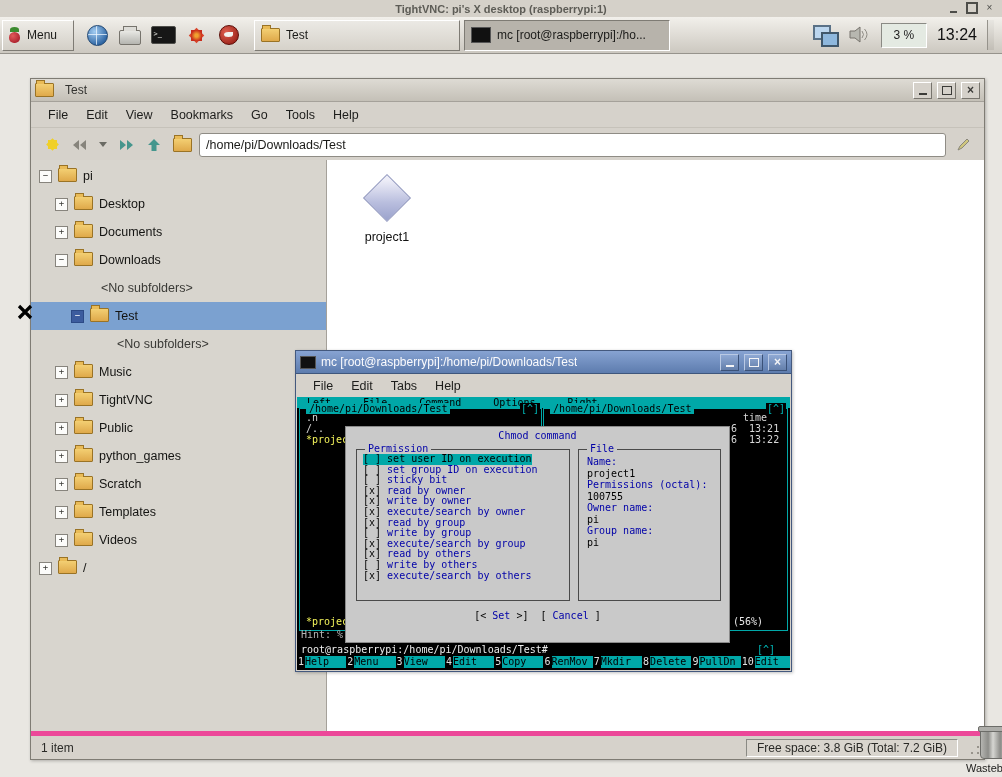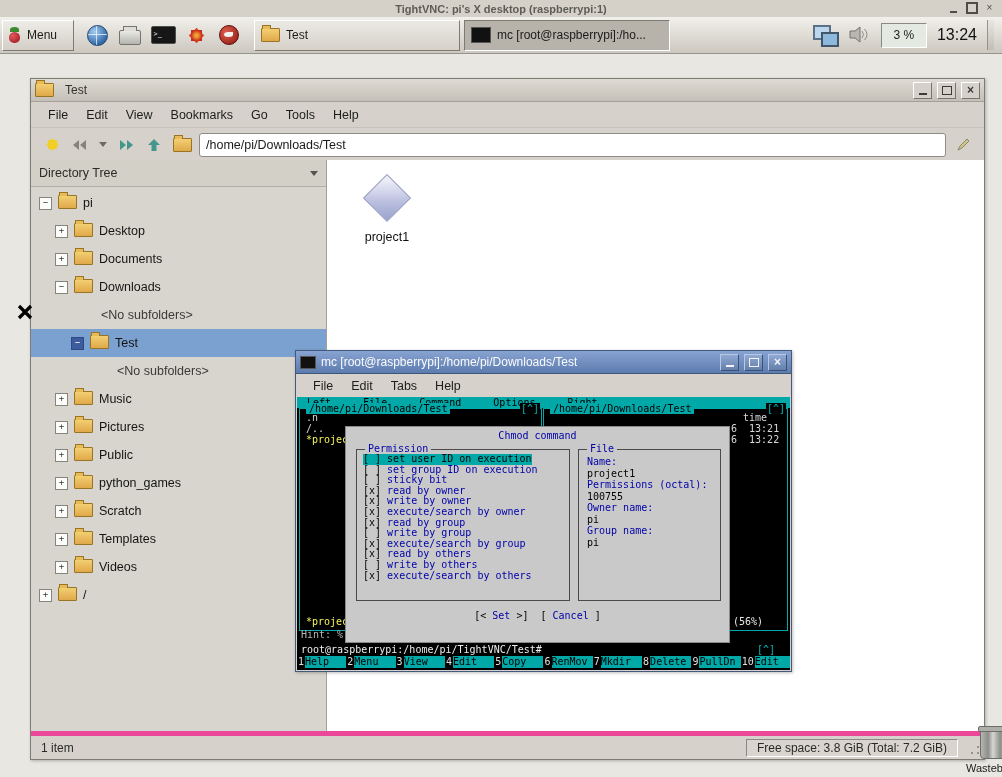--- a/index.html
+++ b/index.html
@@ -264,24 +264,20 @@
       </span>
     <input class="path-input" readonly="" value="/home/pi/Downloads/Test" style="">
     <span class="tbico">
       <svg width="16" height="16">
           <path d="M3 13 L5 9 L12 2 L14 4 L7 11 Z" fill="#cfc67e" stroke="#8a877a"></path>
         </svg>
     </span>
   </div>
   <div class="fm-body">
     <div class="fm-sidebar">
-      <div class="sidebar-header">
-        <span>Directory Tree</span>
-        <span class="sh-caret"></span>
-      </div>
       <div id="fm-tree">
           <div class="tree-row">
             <span class="tree-pad" style="width: 8px;"></span>
             <span class="expander">−</span>
             <span class="folder-ico"></span>
             <span class="tree-label">pi</span>
           </div>
           <div class="tree-row">
             <span class="tree-pad" style="width: 24px;"></span>
             <span class="expander">+</span>
@@ -317,21 +313,21 @@
           <div class="tree-row">
             <span class="tree-pad" style="width: 24px;"></span>
             <span class="expander">+</span>
             <span class="folder-ico"></span>
             <span class="tree-label">Music</span>
           </div>
           <div class="tree-row">
             <span class="tree-pad" style="width: 24px;"></span>
             <span class="expander">+</span>
             <span class="folder-ico"></span>
-            <span class="tree-label">Pictures</span>
+            <span class="tree-label">TightVNC</span>
           </div>
           <div class="tree-row">
             <span class="tree-pad" style="width: 24px;"></span>
             <span class="expander">+</span>
             <span class="folder-ico"></span>
             <span class="tree-label">Public</span>
           </div>
           <div class="tree-row">
             <span class="tree-pad" style="width: 24px;"></span>
             <span class="expander">+</span>
@@ -445,21 +441,21 @@
             <div class="fi-label">Owner name:</div>
             <div class="fi-value">pi</div>
             <div class="fi-label">Group name:</div>
             <div class="fi-value">pi</div>
           </div>
       </div>
       <div class="chmod-btns"><span class="btn"><span>[&lt;</span><span class="btn-blue"> Set </span><span>&gt;]</span></span><span>  </span><span class="btn"><span>[</span><span class="btn-blue"> Cancel </span><span>]</span></span></div>
     </div>
 
     <div class="mc-hint">Hint: %</div>
-    <div class="mc-prompt">root@raspberrypi:/home/pi/TightVNC/Test#</div>
+    <div class="mc-prompt">root@raspberrypi:/home/pi/Downloads/Test#</div>
     <div class="prompt-mark">[^]</div>
     <div id="fkeys">
         <div class="fk">
           <span class="fk-n">1</span>
           <span class="fk-l">Help</span>
         </div>
         <div class="fk">
           <span class="fk-n">2</span>
           <span class="fk-l">Menu</span>
         </div>

